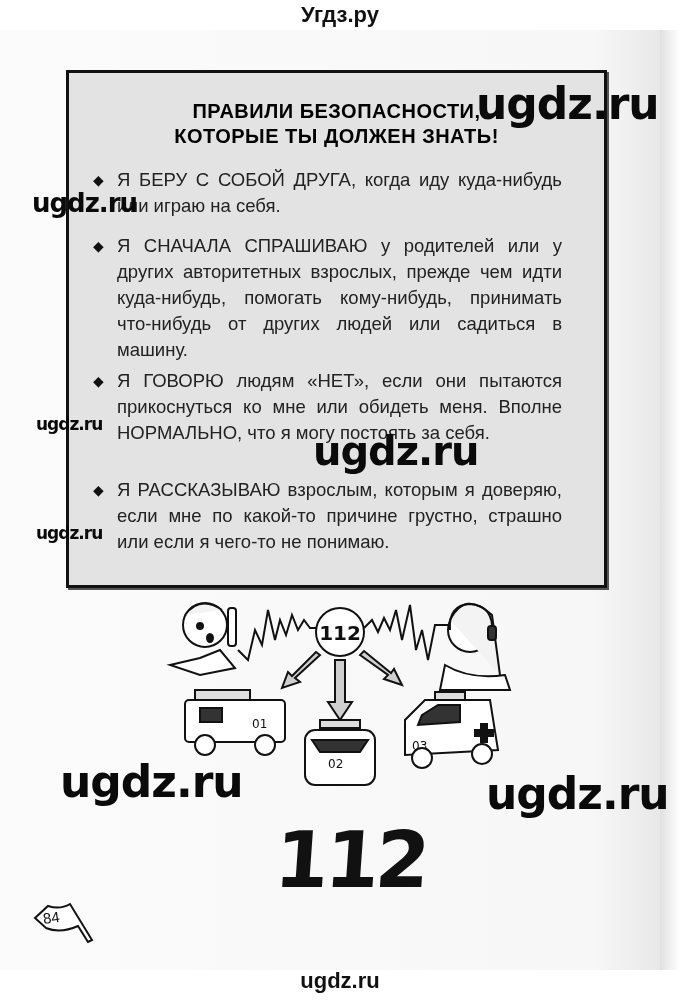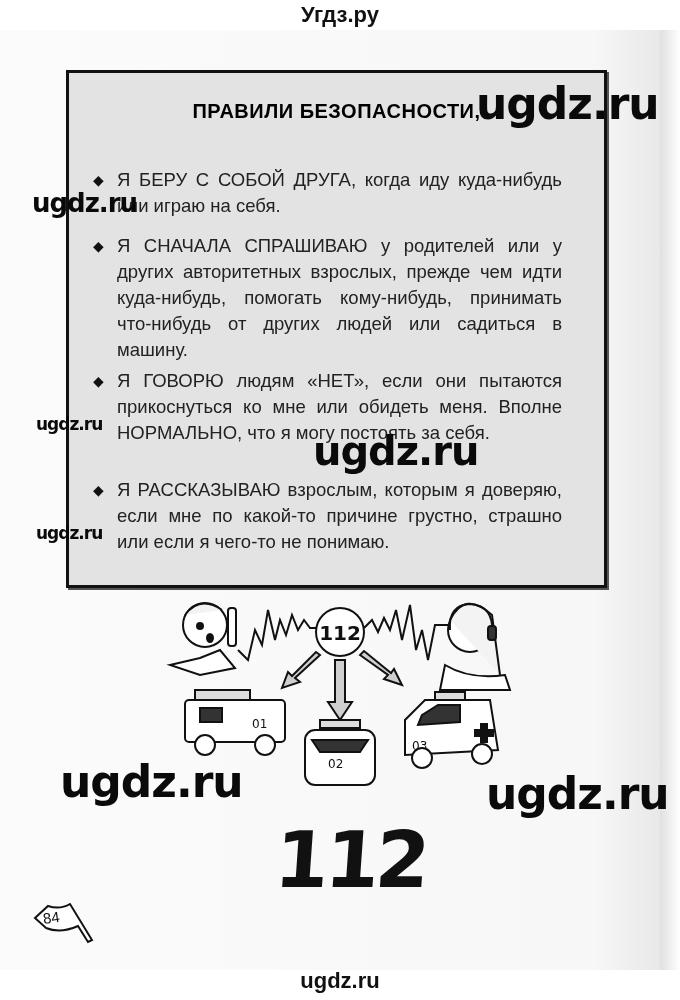--- a/index.html
+++ b/index.html
@@ -63,20 +63,21 @@
 </head>
 <body>
 
 <div class="site-title">Угдз.ру</div>
 <div class="page"></div>
 <div class="page-edge"></div>
 
 <div class="rules-box">
   <div class="box-title">
     <div>ПРАВИЛИ  БЕЗОПАСНОСТИ,</div>
+    <div>КОТОРЫЕ  ТЫ  ДОЛЖЕН  ЗНАТЬ!</div>
   </div>
 
   <div class="rule" style="top:94px">
     <span class="bullet">◆</span>
     <span class="text">Я БЕРУ С СОБОЙ ДРУГА, когда иду куда-нибудь или играю на себя.</span>
   </div>
   <div class="rule" style="top:160px">
     <span class="bullet">◆</span>
     <span class="text">Я СНАЧАЛА СПРАШИВАЮ у родителей или у других авторитетных взрослых, прежде чем идти куда-нибудь, помогать кому-нибудь, принимать что-нибудь от других людей или садиться в машину.</span>
   </div>

